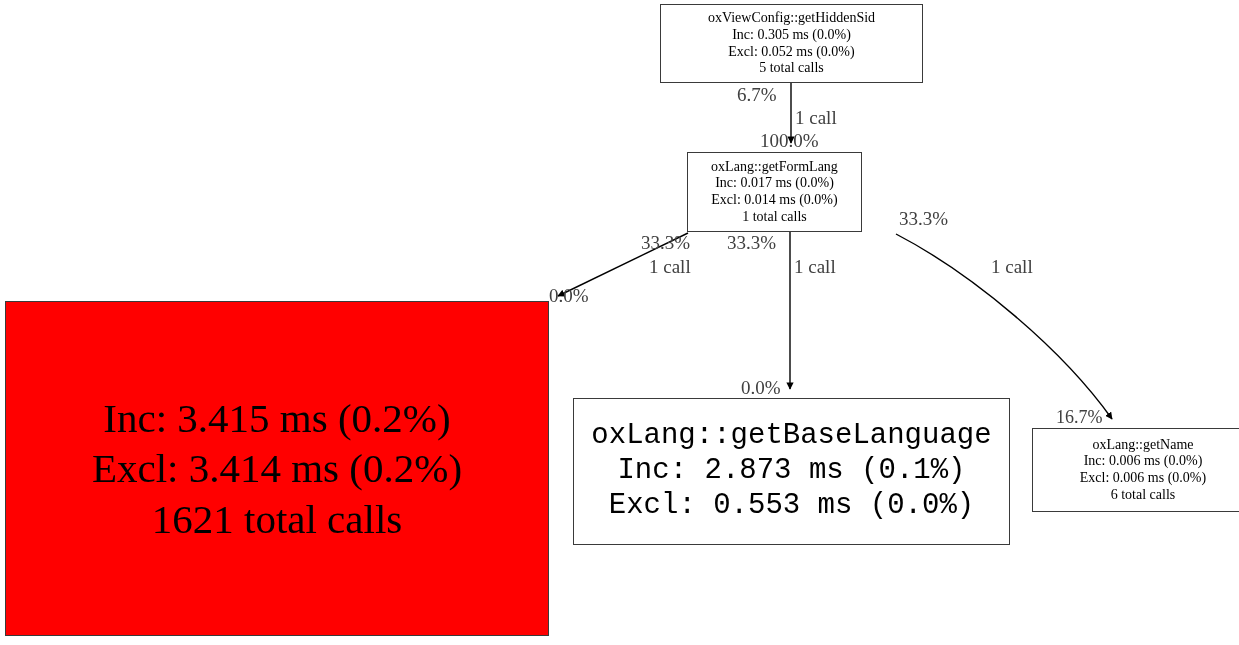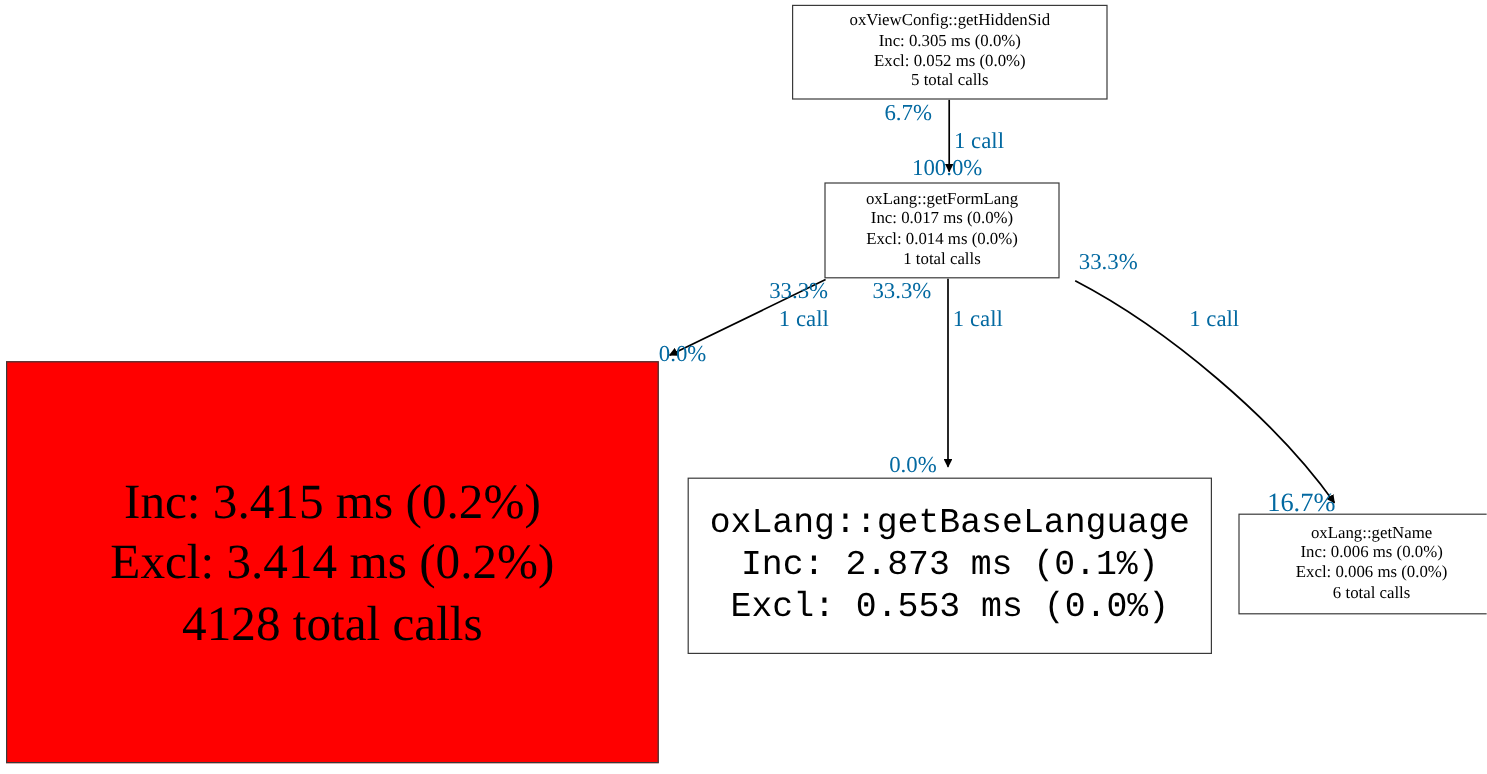--- a/index.html
+++ b/index.html
@@ -42,21 +42,21 @@
   }
   .node .nline { display: block; }
   .node .nname { }
 
   
   #node-getHiddenSid {
     left: 660px; top: 4px; width: 263px; height: 79px;
     font-size: 14px;
   }
   #node-getFormLang {
-    left: 687px; top: 152px; width: 196px; height: 80px;
+    left: 687px; top: 152px; width: 175px; height: 80px;
     font-size: 14px;
   }
   #node-isAdmin {
     left: 5px; top: 301px; width: 544px; height: 335px;
     background: #ff0000;
     font-size: 41px;
     line-height: 1.22;
   }
   #node-getBaseLanguage {
     left: 573px; top: 398px; width: 437px; height: 147px;
@@ -65,25 +65,25 @@
   }
   #node-getName {
     left: 1032px; top: 428px; width: 222px; height: 84px;
     font-size: 14px;
   }
 
   .edge-label {
     position: absolute;
     font-family: "Liberation Serif", "DejaVu Serif", serif;
     font-size: 19px;
-    color: #0369a1;
+    color: #404040;
     white-space: nowrap;
     line-height: 1;
   }
-  .edge-label.small { font-size: 22px; }
+  .edge-label.small { font-size: 18px; }
 </style>
 </head>
 <body>
 
 <div id="canvas">
 
   <svg id="edge-layer" viewBox="0 0 1239 645" width="1239" height="645">
     <defs>
       <marker id="arrow" viewBox="0 0 10 10" refX="9" refY="5" markerWidth="5.2" markerHeight="5.2" orient="auto-start-reverse">
         <path d="M 0 0 L 10 5 L 0 10 z" fill="#000000"></path>
@@ -109,21 +109,21 @@
   <div class="node" id="node-getFormLang" style="background: rgb(255, 255, 255);">
     <span class="nline nname">oxLang::getFormLang</span>
     <span class="nline">Inc: 0.017 ms (0.0%)</span>
     <span class="nline">Excl: 0.014 ms (0.0%)</span>
     <span class="nline">1 total calls</span>
   </div>
 
   <div class="node" id="node-isAdmin" style="background: rgb(255, 0, 0);">
     <span class="nline">Inc: 3.415 ms (0.2%)</span>
     <span class="nline">Excl: 3.414 ms (0.2%)</span>
-    <span class="nline">4128 total calls</span>
+    <span class="nline">1621 total calls</span>
   </div>
 
   <div class="node" id="node-getBaseLanguage" style="background: rgb(255, 255, 255); font-family: Liberation Mono, monospace;">
     <span class="nline nname">oxLang::getBaseLanguage</span>
     <span class="nline">Inc: 2.873 ms (0.1%)</span>
     <span class="nline">Excl: 0.553 ms (0.0%)</span>
   </div>
 
   <div class="node" id="node-getName" style="background: rgb(255, 255, 255);">
     <span class="nline nname">oxLang::getName</span>

